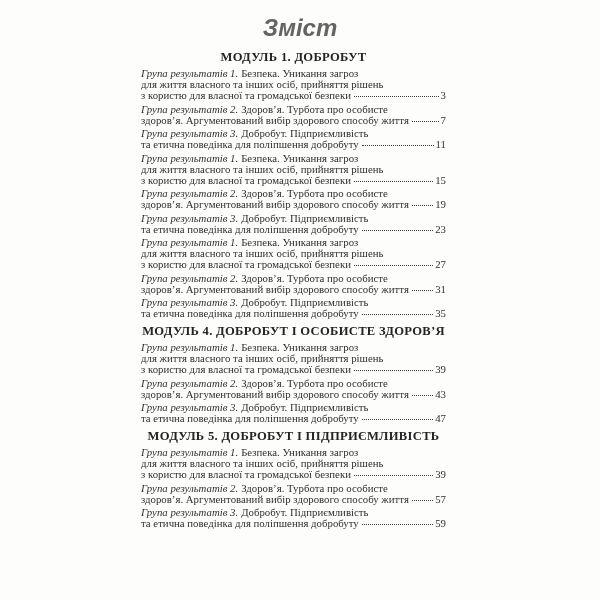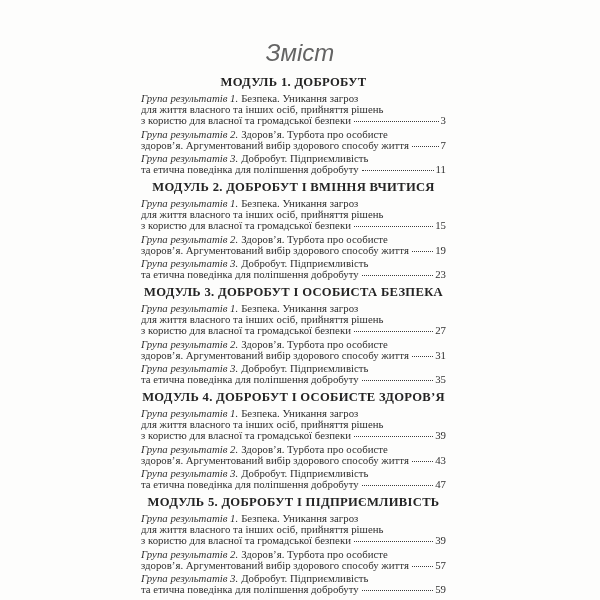--- a/index.html
+++ b/index.html
@@ -5,25 +5,25 @@
   html, body { margin: 0; padding: 0; }
   body {
     width: 600px; height: 600px;
     background: #fdfdfc;
     font-family: "Liberation Serif", serif;
     color: #2f2f2f;
     overflow: hidden;
   }
   .page { width: 600px; height: 600px; }
   .doc-title {
-    margin: 0; padding-top: 39px;
+    margin: 0; padding-top: 14px;
     text-align: center;
     font-family: "Liberation Sans", sans-serif;
     font-style: italic;
-    font-weight: 400;
+    font-weight: 700;
     font-size: 24px;
     color: #646464;
   }
   .toc {
     width: 305px;
     margin: 9px 0 12px 141px;
     font-size: 10.8px;
     line-height: 11px;
   }
   .module-heading {
@@ -74,21 +74,20 @@
         </div>
       </div>
       <div class="entry">
         <div class="entry-line"><span class="entry-lead">Група результатів 3.</span><span class="entry-text">Добробут. Підприємливість</span></div>
         <div class="entry-line last">
           <span class="txt">та етична поведінка для поліпшення добробуту</span>
           <span class="dot-leader"></span>
           <span class="page-number">11</span>
         </div>
       </div>
-      <div class="module-heading">МОДУЛЬ 2. ДОБРОБУТ І ВМІННЯ ВЧИТИСЯ</div>
       <div class="entry">
         <div class="entry-line"><span class="entry-lead">Група результатів 1.</span><span class="entry-text">Безпека. Уникання загроз</span></div>
         <div class="entry-line"><span class="entry-text">для життя власного та інших осіб, прийняття рішень</span></div>
         <div class="entry-line last">
           <span class="txt">з користю для власної та громадської безпеки</span>
           <span class="dot-leader"></span>
           <span class="page-number">15</span>
         </div>
       </div>
       <div class="entry">
@@ -100,21 +99,20 @@
         </div>
       </div>
       <div class="entry">
         <div class="entry-line"><span class="entry-lead">Група результатів 3.</span><span class="entry-text">Добробут. Підприємливість</span></div>
         <div class="entry-line last">
           <span class="txt">та етична поведінка для поліпшення добробуту</span>
           <span class="dot-leader"></span>
           <span class="page-number">23</span>
         </div>
       </div>
-      <div class="module-heading">МОДУЛЬ 3. ДОБРОБУТ І ОСОБИСТА БЕЗПЕКА</div>
       <div class="entry">
         <div class="entry-line"><span class="entry-lead">Група результатів 1.</span><span class="entry-text">Безпека. Уникання загроз</span></div>
         <div class="entry-line"><span class="entry-text">для життя власного та інших осіб, прийняття рішень</span></div>
         <div class="entry-line last">
           <span class="txt">з користю для власної та громадської безпеки</span>
           <span class="dot-leader"></span>
           <span class="page-number">27</span>
         </div>
       </div>
       <div class="entry">

